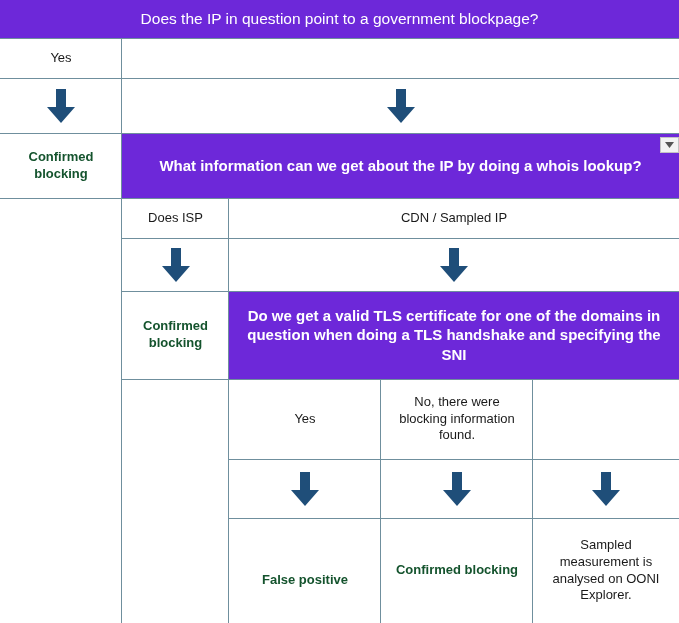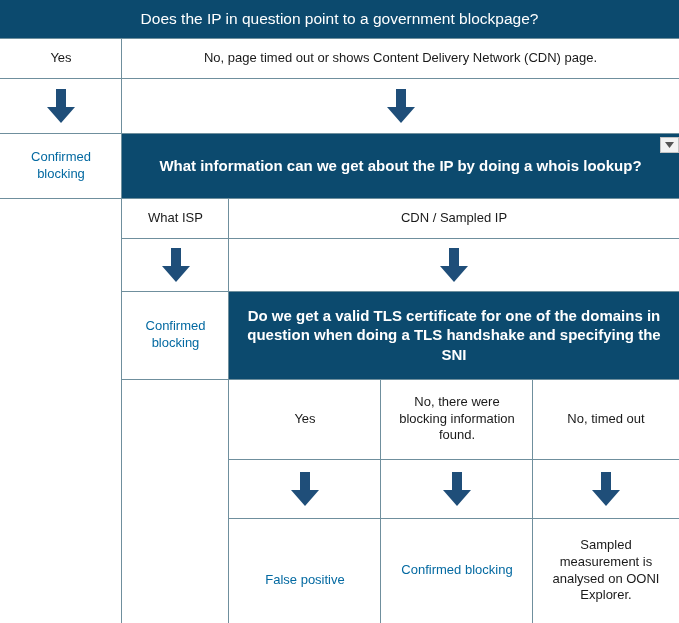--- a/index.html
+++ b/index.html
@@ -28,26 +28,26 @@
     align-items: center;
     justify-content: center;
     text-align: center;
     background: #ffffff;
     font-size: 13px;
     line-height: 1.3;
     color: #1a1a1a;
     padding: 2px 6px;
   }
   .cell.blue {
-    background: #0c4a6e;
+    background: #6d28d9;
     color: #ffffff;
   }
   .cell.bold {
-    font-weight: normal;
-    color: #0369a1;
+    font-weight: bold;
+    color: #14532d;
   }
   .cell.q {
     font-size: 15.5px;
     font-weight: normal;
   }
   .cell.q-bold {
     font-size: 15px;
     font-weight: bold;
   }
 
@@ -88,21 +88,20 @@
 </style>
 </head>
 <body>
 
 <div id="flow">
 
   <div class="cell blue q" style="left:0px; top:0px; width:679px; height:38px;">Does the IP in question point to a government blockpage?</div>
 
   <div class="cell" style="left:0px; top:38px; width:122px; height:40px;">Yes</div>
 
-  <div class="cell" style="left:122px; top:38px; width:557px; height:40px;">No, page timed out or shows Content Delivery Network (CDN) page.</div>
 
   <div class="arrow-wrap" style="left:0px; top:78px; width:122px; height:55px;">
     <svg class="arrow" viewBox="0 0 30 38">
       <polygon points="10,2 20,2 20,20 29,20 15,36 1,20 10,20" fill="#1f4e79"></polygon>
     </svg>
   </div>
   <div class="arrow-wrap" style="left:122px; top:78px; width:557px; height:55px;">
     <svg class="arrow" viewBox="0 0 30 38">
       <polygon points="10,2 20,2 20,20 29,20 15,36 1,20 10,20" fill="#1f4e79"></polygon>
     </svg>
@@ -111,21 +110,21 @@
   <div class="cell bold" style="left:0px; top:133px; width:122px; height:65px;">Confirmed blocking</div>
 
   <div class="cell blue q-bold" style="left:122px; top:133px; width:557px; height:65px;">What information can we get about the IP by doing a whois lookup?</div>
 
   <div class="dropdown-chip" style="left:660px; top:137px;">
     <svg width="9" height="6" viewBox="0 0 9 6">
       <polygon points="0,0 9,0 4.5,6" fill="#555555"></polygon>
     </svg>
   </div>
 
-  <div class="cell" style="left:122px; top:198px; width:107px; height:40px;">What ISP</div>
+  <div class="cell" style="left:122px; top:198px; width:107px; height:40px;">Does ISP</div>
 
   <div class="cell" style="left:229px; top:198px; width:450px; height:40px;">CDN / Sampled IP</div>
 
   <div class="arrow-wrap" style="left:122px; top:238px; width:107px; height:53px;">
     <svg class="arrow" viewBox="0 0 30 38">
       <polygon points="10,2 20,2 20,20 29,20 15,36 1,20 10,20" fill="#1f4e79"></polygon>
     </svg>
   </div>
   <div class="arrow-wrap" style="left:229px; top:238px; width:450px; height:53px;">
     <svg class="arrow" viewBox="0 0 30 38">
@@ -134,21 +133,20 @@
   </div>
 
   <div class="cell bold" style="left:122px; top:291px; width:107px; height:88px;">Confirmed blocking</div>
 
   <div class="cell blue q-bold" style="left:229px; top:291px; width:450px; height:88px; padding:4px 12px;">Do we get a valid TLS certificate for one of the domains in question when doing a TLS handshake and specifying the SNI</div>
 
   <div class="cell" style="left:229px; top:379px; width:152px; height:80px;">Yes</div>
 
   <div class="cell" style="left:381px; top:379px; width:152px; height:80px; padding:2px 14px;">No, there were blocking information found.</div>
 
-  <div class="cell" style="left:533px; top:379px; width:146px; height:80px;">No, timed out</div>
 
   <div class="arrow-wrap" style="left:229px; top:459px; width:152px; height:59px;">
     <svg class="arrow" viewBox="0 0 30 38">
       <polygon points="10,2 20,2 20,20 29,20 15,36 1,20 10,20" fill="#1f4e79"></polygon>
     </svg>
   </div>
   <div class="arrow-wrap" style="left:381px; top:459px; width:152px; height:59px;">
     <svg class="arrow" viewBox="0 0 30 38">
       <polygon points="10,2 20,2 20,20 29,20 15,36 1,20 10,20" fill="#1f4e79"></polygon>
     </svg>

